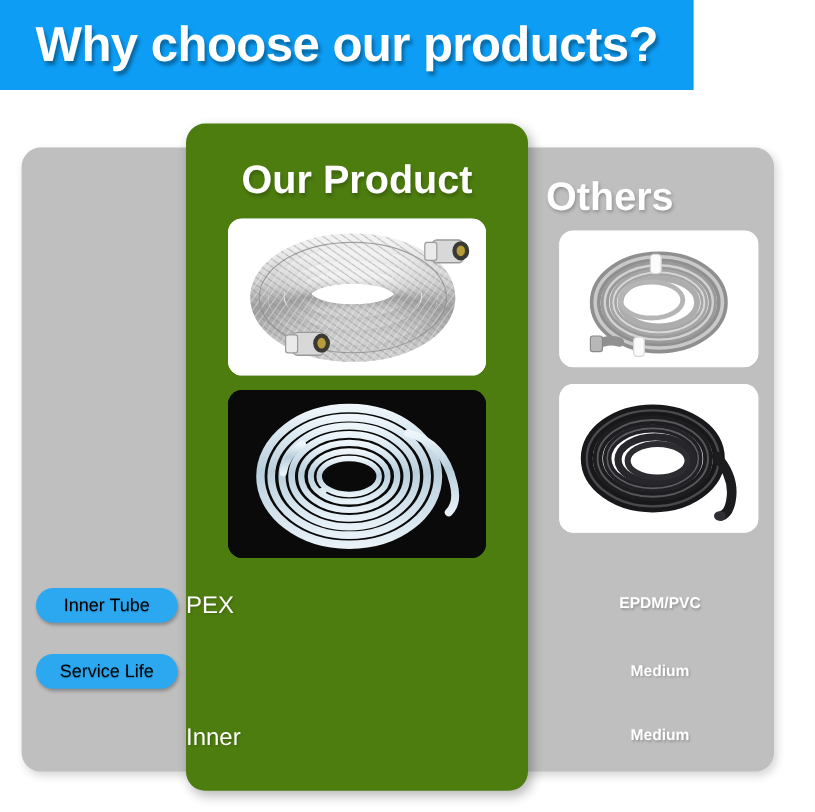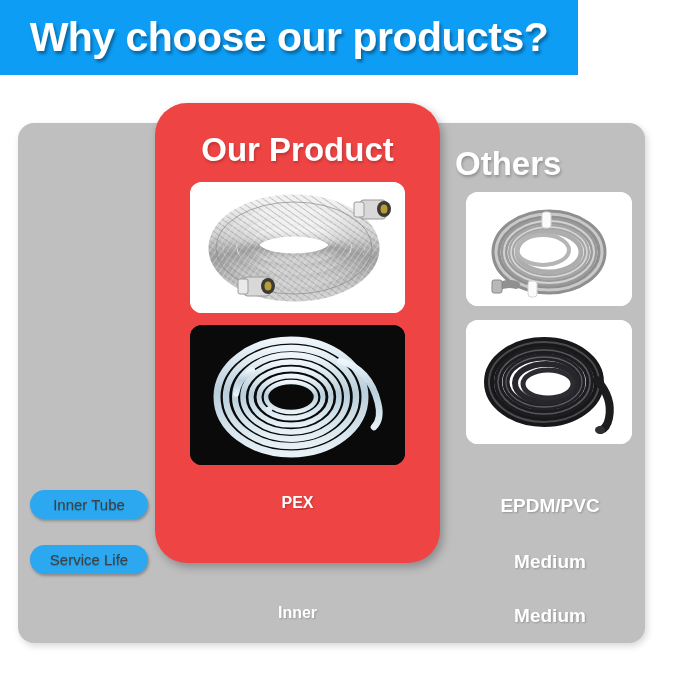--- a/index.html
+++ b/index.html
@@ -62,21 +62,21 @@
     border-radius: 15px;
     box-shadow: 1px 2px 3px rgba(0,0,0,0.28);
     display: flex;
     align-items: center;
     justify-content: center;
     margin-bottom: 26px;
   }
   .feature-pill-label {
     font-size: 15px;
     font-weight: normal;
-    color: #404040;
+    color: #000000;
     white-space: nowrap;
     text-shadow: 0px 1px 1px rgba(0,0,0,0.25);
   }
 
   
   #others-column {
     position: absolute;
     left: 455px;
     top: 123px;
     width: 190px;
@@ -102,39 +102,39 @@
     overflow: hidden;
   }
   #others-img-card-1 { top: 69px;  height: 114px; }
   #others-img-card-2 { top: 197px; height: 124px; }
 
   .others-value {
     position: absolute;
     left: 0;
     width: 190px;
     text-align: center;
-    font-size: 19px;
+    font-size: 13px;
     font-weight: bold;
     color: #ffffff;
     text-shadow: 1px 1px 2px rgba(0,0,0,0.22);
     white-space: nowrap;
   }
   #others-value-0 { top: 372px; }
   #others-value-1 { top: 428px; }
   #others-value-2 { top: 482px; }
 
   
   #our-product-card {
     position: absolute;
     left: 155px;
     top: 103px;
     width: 285px;
-    height: 460px;
-    background: #ef4444;
-    border-radius: 32px;
+    height: 556px;
+    background: #4d7c0f;
+    border-radius: 16px;
     box-shadow: 3px 4px 10px rgba(0,0,0,0.28);
   }
   #our-product-heading {
     position: absolute;
     left: 0;
     top: 28px;
     width: 285px;
     text-align: center;
     font-size: 33px;
     font-weight: bold;
@@ -156,23 +156,23 @@
   #product-img-card-2 {
     top: 222px;
     height: 140px;
     background: #0a0a0a;
   }
 
   .product-value {
     position: absolute;
     left: 0;
     width: 285px;
-    text-align: center;
-    font-size: 16px;
-    font-weight: bold;
+    text-align: left;
+    font-size: 20px;
+    font-weight: normal;
     color: #ffffff;
     text-shadow: 1px 1px 2px rgba(0,0,0,0.2);
     white-space: nowrap;
   }
   #product-value-0 { top: 391px; }
   #product-value-1 { top: 447px; }
   #product-value-2 { top: 501px; }
 
   svg { display: block; }
 </style>

